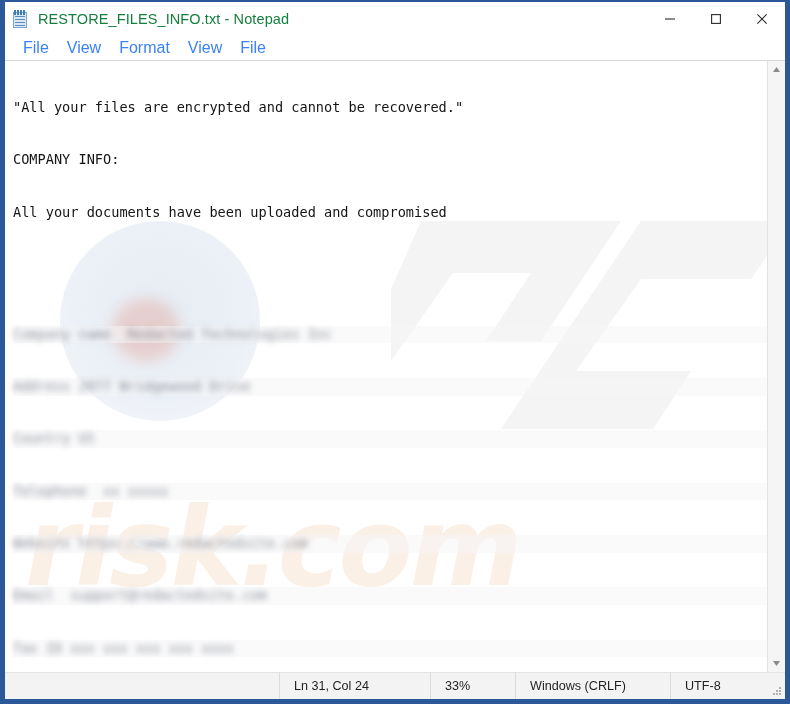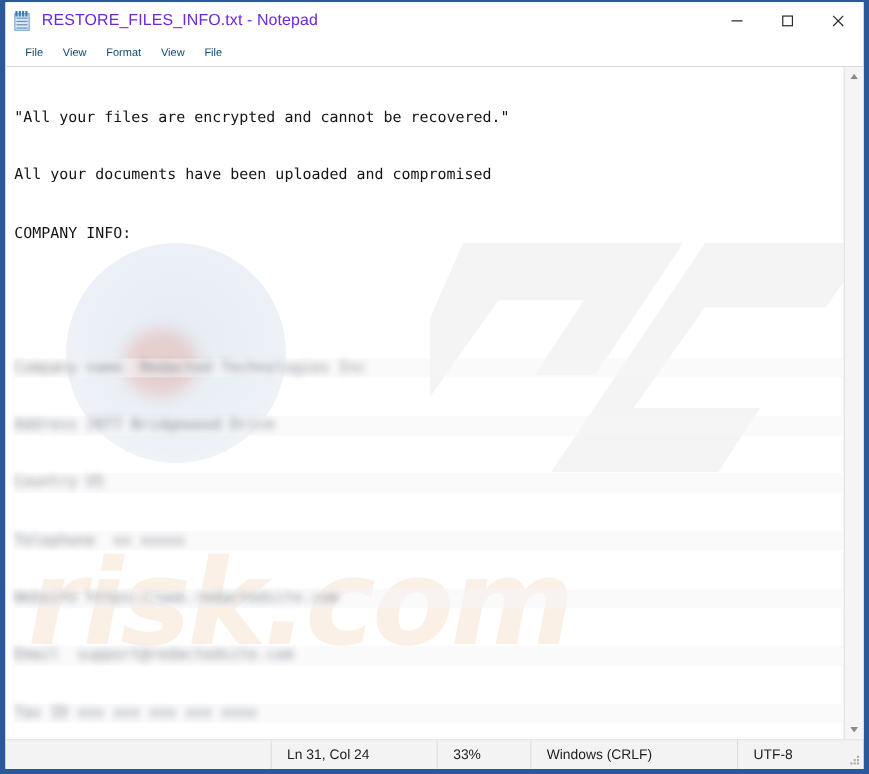--- a/index.html
+++ b/index.html
@@ -73,21 +73,21 @@
     display: flex;
     gap: 1px;
   }
   .np-icon .rings u {
     display: block;
     width: 2px; height: 5px;
     background: #3e7cb1;
   }
   .title-text {
     font-size: 14.5px;
-    color: #6d28d9;
+    color: #15803d;
     white-space: nowrap;
     letter-spacing: 0.1px;
   }
   .win-controls {
     position: absolute;
     right: 0; top: 0;
     height: 34px;
     display: flex;
   }
   .win-btn {
@@ -102,22 +102,22 @@
   
   .menubar {
     height: 24px;
     flex: 0 0 24px;
     background: #ffffff;
     display: flex;
     align-items: center;
     padding-left: 10px;
   }
   .menu-item {
-    font-size: 10px;
-    color: #0c4a6e;
+    font-size: 16px;
+    color: #3b82f6;
     padding: 2px 10px 2px 8px;
     white-space: nowrap;
   }
 
   
   .editor-wrap {
     flex: 1 1 auto;
     position: relative;
     background: #ffffff;
     border-top: 1px solid #d8d8d8;
@@ -232,21 +232,21 @@
   .st-cell {
     display: flex;
     align-items: center;
     border-left: 1px solid #dcdcdc;
     padding-left: 14px;
     white-space: nowrap;
   }
   .st-ln   { width: 136px; text-align: right; }
   .st-zoom { width: 70px; }
   .st-eol  { width: 140px; text-align: right; }
-  .st-enc  { width: 100px; margin-left: 33px; }
+  .st-enc  { width: 100px; }
   .grip {
     position: absolute;
     right: 3px; bottom: 3px;
     width: 10px; height: 10px;
   }
   .grip i {
     position: absolute;
     width: 2px; height: 2px;
     background: #b0b0b0;
   }
@@ -314,22 +314,22 @@
           <path d="M250 10 L400 10 L360 68 L250 68 L185 160 L300 160 L262 218 L110 218 Z"></path>
         </g>
       </svg>
 
       <svg class="wm-com" viewBox="0 0 760 120">
         <text x="20" y="92" font-family="DejaVu Sans, sans-serif" font-size="108" font-weight="bold" font-style="italic" fill="#fbf0e6" letter-spacing="-3">risk.com</text>
       </svg>
 
       <div class="text-layer">
         <div class="ln">"All your files are encrypted and cannot be recovered."</div>
+        <div class="ln">COMPANY INFO:</div>
         <div class="ln">All your documents have been uploaded and compromised</div>
-        <div class="ln">COMPANY INFO:</div>
         <div class="ln"></div>
 
         <div class="redact"><span>Company name  Redacted Technologies Inc</span></div>
         <div class="redact"><span>Address 2077 Bridgewood Drive</span></div>
         <div class="redact"><span>Country US</span></div>
         <div class="redact"><span>Telephone  xx xxxxx</span></div>
         <div class="redact"><span>Website https://www.redactedsite.com</span></div>
         <div class="redact"><span>Email  support@redactedsite.com</span></div>
         <div class="redact"><span>Tax ID xxx xxx xxx xxx xxxx</span></div>
 

